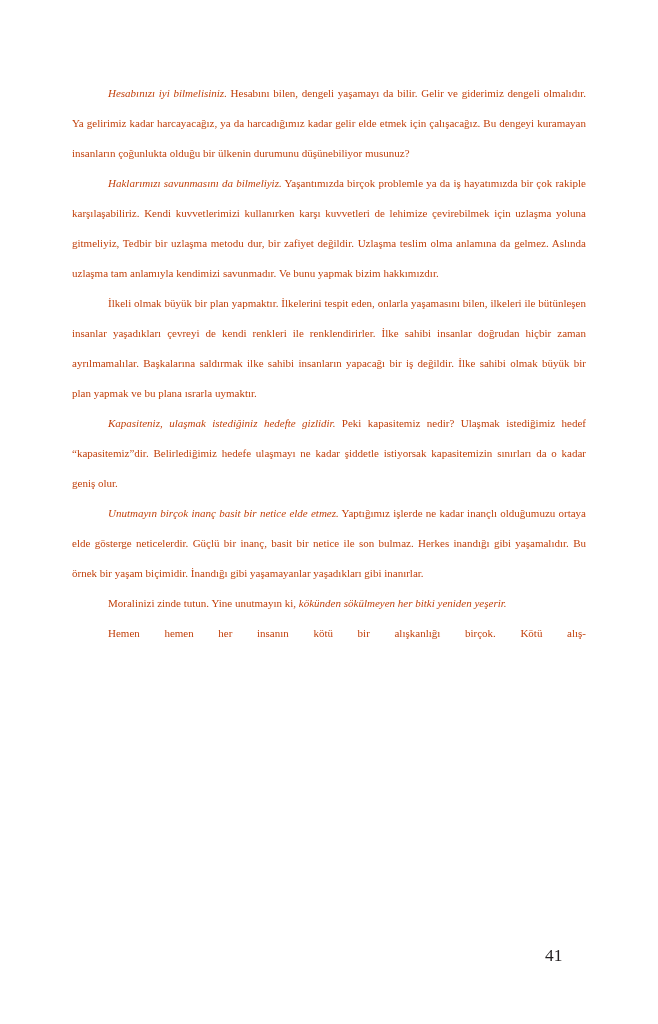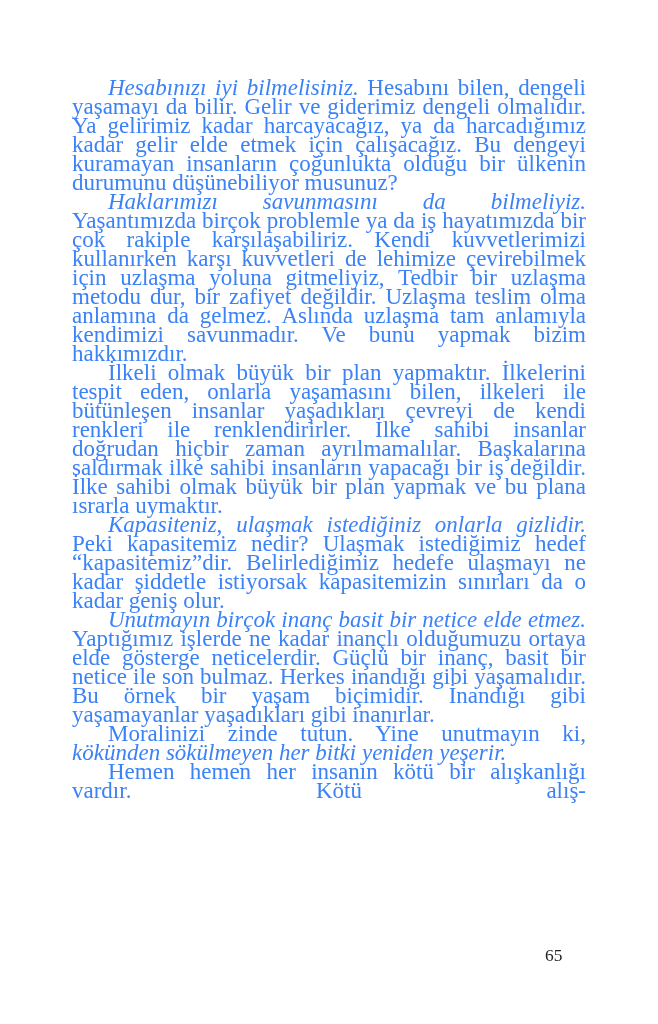--- a/index.html
+++ b/index.html
@@ -12,23 +12,23 @@
       height: 1024px;
       position: relative;
       overflow: hidden;
     }
     .page {
       position: absolute;
       left: 72px;
       top: 78px;
       width: 514px;
       font-family: "Liberation Serif", "DejaVu Serif", serif;
-      font-size: 23px;
-      line-height: 19px;
-      color: #3b82f6;
+      font-size: 11px;
+      line-height: 30px;
+      color: #c2410c;
       text-align: justify;
       hyphens: manual;
     }
     .para {
       margin: 0;
       text-indent: 36px;
     }
     .para em {
       font-style: italic;
     }
@@ -41,19 +41,19 @@
       color: #231f20;
     }
   </style>
 </head>
 <body>
 
 <div class="page">
   <p class="para"><em>Hesabınızı iyi bilmelisiniz.</em><span> Hesabını bilen, dengeli yaşamayı da bilir. Gelir ve giderimiz dengeli olmalıdır. Ya gelirimiz kadar harcayacağız, ya da harcadığımız kadar gelir elde etmek için çalışacağız. Bu dengeyi kuramayan insanların çoğunlukta olduğu bir ülkenin durumunu düşünebiliyor musunuz?</span></p>
   <p class="para"><em>Haklarımızı savunmasını da bilmeliyiz.</em><span> Yaşantımızda birçok problemle ya da iş hayatımızda bir çok rakiple karşılaşabiliriz. Kendi kuvvetlerimizi kullanırken karşı kuvvetleri de lehimize çevirebilmek için uzlaşma yoluna gitmeliyiz, Tedbir bir uzlaşma metodu dur, bir zafiyet değildir. Uzlaşma teslim olma anlamına da gelmez. Aslında uzlaşma tam anlamıyla kendimizi savunmadır. Ve bunu yapmak bizim hakkımızdır.</span></p>
   <p class="para"><span>İlkeli olmak büyük bir plan yapmaktır. İlkelerini tespit eden, onlarla yaşamasını bilen, ilkeleri ile bütünleşen insanlar yaşadıkları çevreyi de kendi renkleri ile renklendirirler. İlke sahibi insanlar doğrudan hiçbir zaman ayrılmamalılar. Başkalarına saldırmak ilke sahibi insanların yapacağı bir iş değildir. İlke sahibi olmak büyük bir plan yapmak ve bu plana ısrarla uymaktır.</span></p>
-  <p class="para"><em>Kapasiteniz, ulaşmak istediğiniz onlarla gizlidir.</em><span>  Peki kapasitemiz nedir? Ulaşmak istediğimiz hedef “kapasitemiz”dir. Belirlediğimiz hedefe ulaşmayı ne kadar şiddetle istiyorsak kapasitemizin sınırları da o kadar geniş olur.</span></p>
+  <p class="para"><em>Kapasiteniz, ulaşmak istediğiniz hedefte gizlidir.</em><span>  Peki kapasitemiz nedir? Ulaşmak istediğimiz hedef “kapasitemiz”dir. Belirlediğimiz hedefe ulaşmayı ne kadar şiddetle istiyorsak kapasitemizin sınırları da o kadar geniş olur.</span></p>
   <p class="para"><em>Unutmayın birçok inanç basit bir netice elde etmez.</em><span>  Yaptığımız işlerde ne kadar inançlı olduğumuzu ortaya elde gösterge neticelerdir. Güçlü bir inanç, basit bir netice ile son bulmaz. Herkes inandığı gibi yaşamalıdır. Bu örnek bir yaşam biçimidir. İnandığı gibi yaşamayanlar yaşadıkları gibi inanırlar.</span></p>
   <p class="para"><span>Moralinizi zinde tutun. Yine unutmayın ki, </span><em>kökünden sökülmeyen her bitki yeniden yeşerir.</em></p>
-  <p class="para" style="text-align-last: justify;"><span>Hemen hemen her insanın kötü bir alışkanlığı vardır. Kötü alış-</span></p>
+  <p class="para" style="text-align-last: justify;"><span>Hemen hemen her insanın kötü bir alışkanlığı birçok. Kötü alış-</span></p>
 </div>
 
-<div class="page-number">65</div>
+<div class="page-number">41</div>
 
 </body></html>

